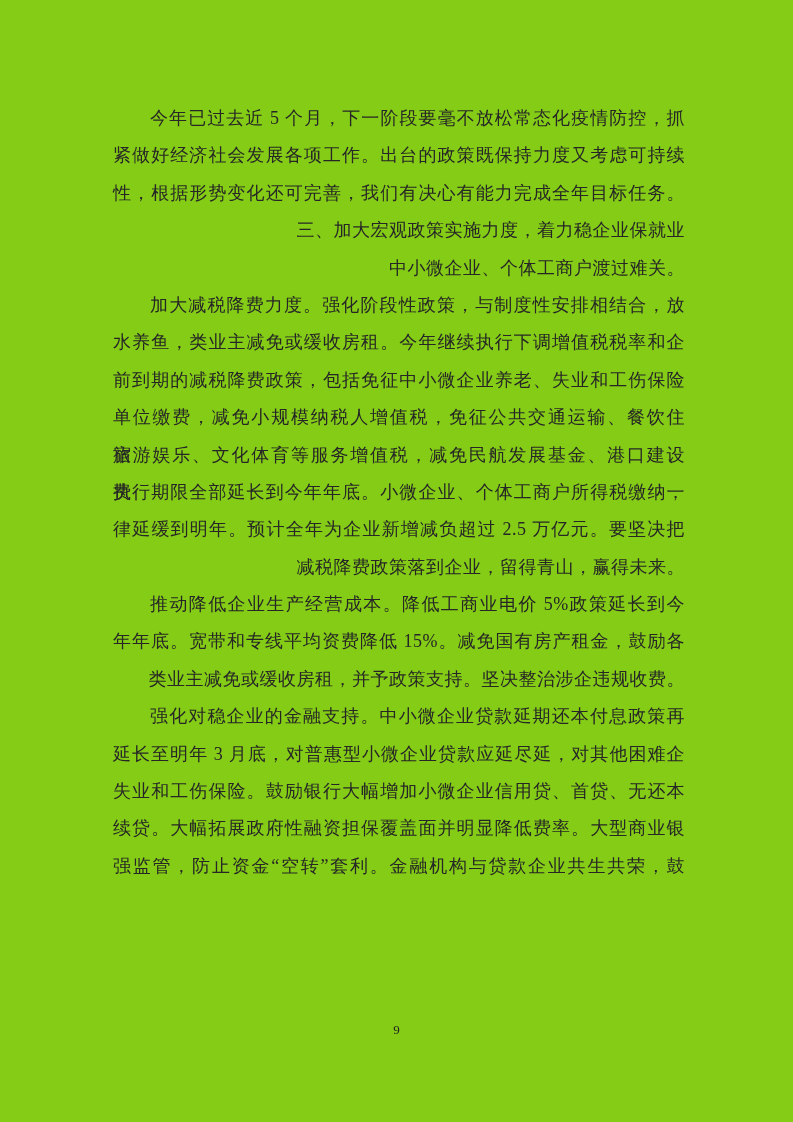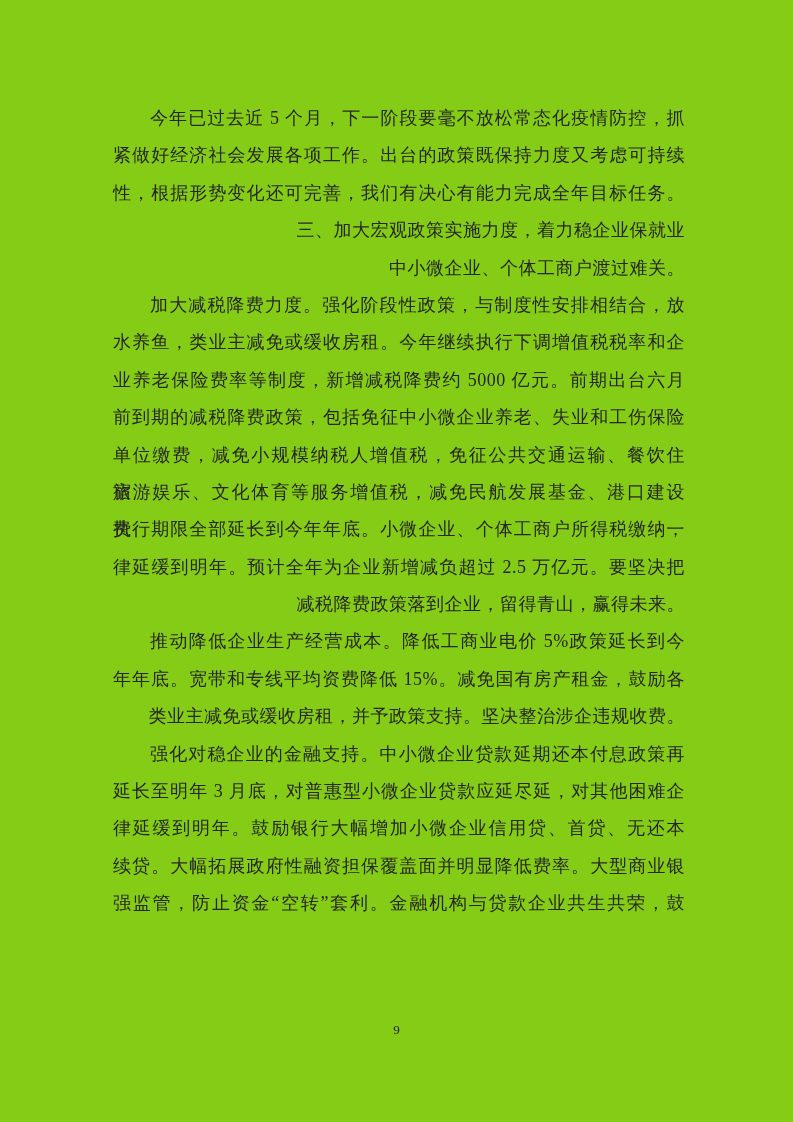--- a/index.html
+++ b/index.html
@@ -53,30 +53,29 @@
 
 <div class="page">
   <div class="doc-body" id="doc-body" style="color: rgb(38, 38, 38);">
       <div class="line indent fill">今年已过去近 5 个月，下一阶段要毫不放松常态化疫情防控，抓</div>
       <div class="line fill">紧做好经济社会发展各项工作。出台的政策既保持力度又考虑可持续</div>
       <div class="line fill">性，根据形势变化还可完善，我们有决心有能力完成全年目标任务。</div>
       <div class="line indent">三、加大宏观政策实施力度，着力稳企业保就业</div>
       <div class="line">中小微企业、个体工商户渡过难关。</div>
       <div class="line indent fill">加大减税降费力度。强化阶段性政策，与制度性安排相结合，放</div>
       <div class="line fill">水养鱼，类业主减免或缓收房租。今年继续执行下调增值税税率和企</div>
-      <div class="line fill">业养老保险费率等制度，新增减税降费约 5000 亿元。前期出台六月</div>
       <div class="line fill">前到期的减税降费政策，包括免征中小微企业养老、失业和工伤保险</div>
       <div class="line fill">单位缴费，减免小规模纳税人增值税，免征公共交通运输、餐饮住宿、</div>
       <div class="line fill">旅游娱乐、文化体育等服务增值税，减免民航发展基金、港口建设费，</div>
       <div class="line fill">执行期限全部延长到今年年底。小微企业、个体工商户所得税缴纳一</div>
       <div class="line fill">律延缓到明年。预计全年为企业新增减负超过 2.5 万亿元。要坚决把</div>
       <div class="line">减税降费政策落到企业，留得青山，赢得未来。</div>
       <div class="line indent fill">推动降低企业生产经营成本。降低工商业电价 5%政策延长到今</div>
       <div class="line fill">年年底。宽带和专线平均资费降低 15%。减免国有房产租金，鼓励各</div>
       <div class="line">类业主减免或缓收房租，并予政策支持。坚决整治涉企违规收费。</div>
       <div class="line indent fill">强化对稳企业的金融支持。中小微企业贷款延期还本付息政策再</div>
       <div class="line fill">延长至明年 3 月底，对普惠型小微企业贷款应延尽延，对其他困难企</div>
-      <div class="line fill">律延缓到明年。鼓励银行大幅增加小微企业信用贷、首贷、无还本</div>
+      <div class="line fill">失业和工伤保险。鼓励银行大幅增加小微企业信用贷、首贷、无还本</div>
       <div class="line fill">续贷。大幅拓展政府性融资担保覆盖面并明显降低费率。大型商业银</div>
       <div class="line fill">强监管，防止资金“空转”套利。金融机构与贷款企业共生共荣，鼓</div>
     </div>
   <div class="page-number">9</div>
 </div>
 
 </body></html>

